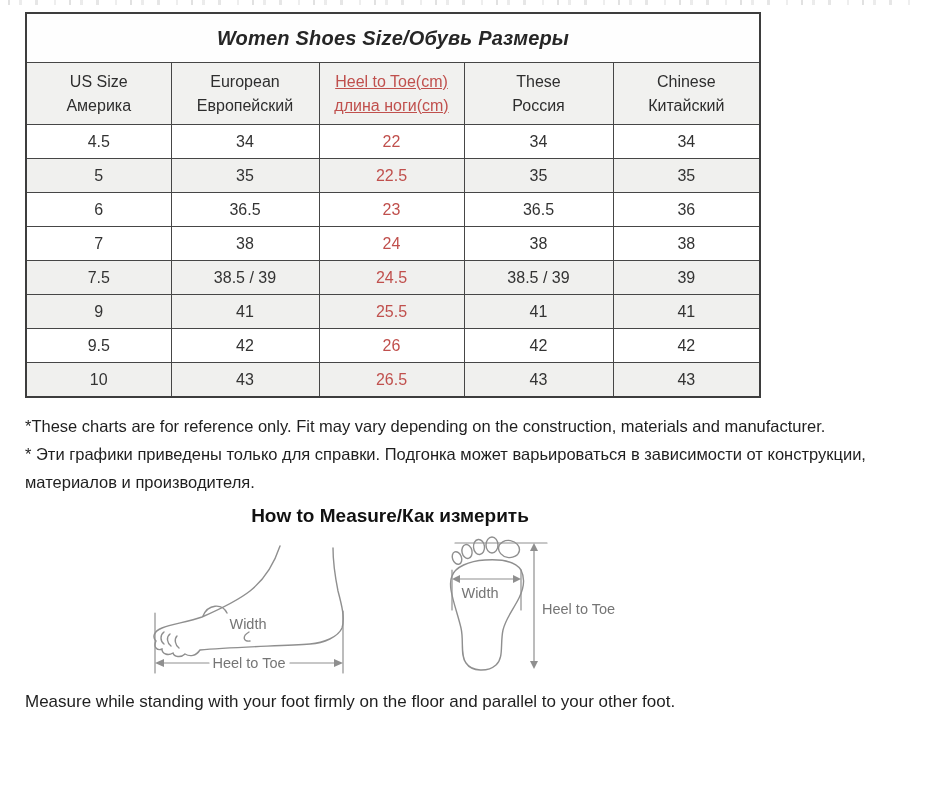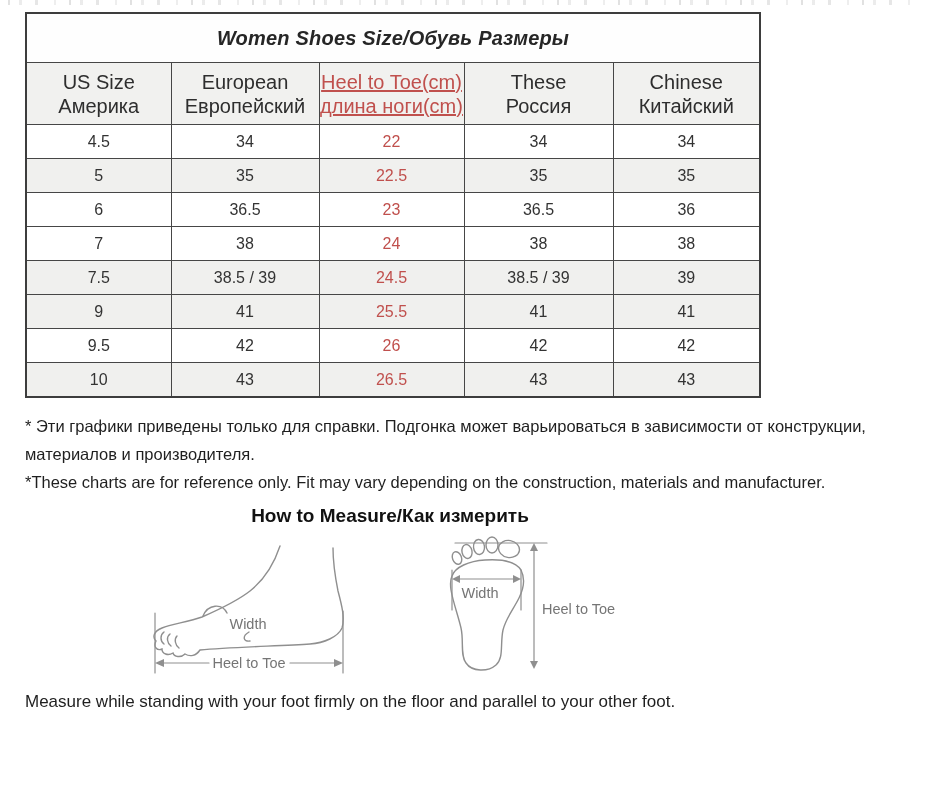--- a/index.html
+++ b/index.html
@@ -14,21 +14,21 @@
       #d2d2d2 27px 30px,transparent 30px 46px,#e0e0e0 46px 48px,transparent 48px 61px);
   }
   table.size-table{
     margin-left:25px;border-collapse:collapse;table-layout:fixed;width:734px;
     border:2px solid #3d3d3d;
   }
   table.size-table th,table.size-table td{
     border:1.5px solid #464646;text-align:center;vertical-align:middle;padding:0;
   }
   th.title-cell{height:48px;font-size:20px;font-weight:bold;background:#fefefe;letter-spacing:.2px;font-style:italic;}
-  tr.header-row th{height:61px;background:#f1f1ef;font-weight:normal;font-size:20px;line-height:24px;color:#2e2e2e;}
+  tr.header-row th{height:61px;background:#f1f1ef;font-weight:normal;font-size:16px;line-height:24px;color:#2e2e2e;}
   tr.header-row th.red{color:#c0504d;text-decoration:underline;}
   tbody td{height:33px;font-size:16px;background:#ffffff;color:#333333;}
   tbody tr.alt td{background:#f0f0ee;}
   tbody td.red{color:#c0504d;}
   .notes{margin:14px 25px 0 25px;width:885px;}
   .notes p{margin:0;font-size:16.5px;line-height:28px;color:#1f1f1f;}
   .measure-heading{
     margin:9px 0 4px 0;width:780px;text-align:center;
     font-size:19px;font-weight:bold;color:#111111;
   }
@@ -134,22 +134,22 @@
           <td>10</td>
           <td>43</td>
           <td class="red">26.5</td>
           <td>43</td>
           <td>43</td>
         </tr>
       </tbody>
   </table>
 
   <div class="notes">
+    <p>*These charts are for reference only. Fit may vary depending on the construction, materials and manufacturer.</p>
     <p>* Эти графики приведены только для справки. Подгонка может варьироваться в зависимости от конструкции, материалов и производителя.</p>
-    <p>*These charts are for reference only. Fit may vary depending on the construction, materials and manufacturer.</p>
   </div>
 
   <h2 class="measure-heading">How to Measure/Как измерить</h2>
 
   <div class="diagrams">
 
     <svg class="svg-left" width="212" height="142" viewBox="0 0 212 142">
       <g stroke="#8f8f8f" stroke-width="1.4" fill="none" stroke-linecap="round">
         <path d="M128,10 C122,28 112,44 98,55 C84,66 66,74 50,81 C36,86 20,88 10,92
                  C2,95 0,101 4,105 C1,111 5,115 10,113 C10,118 16,120 21,117

